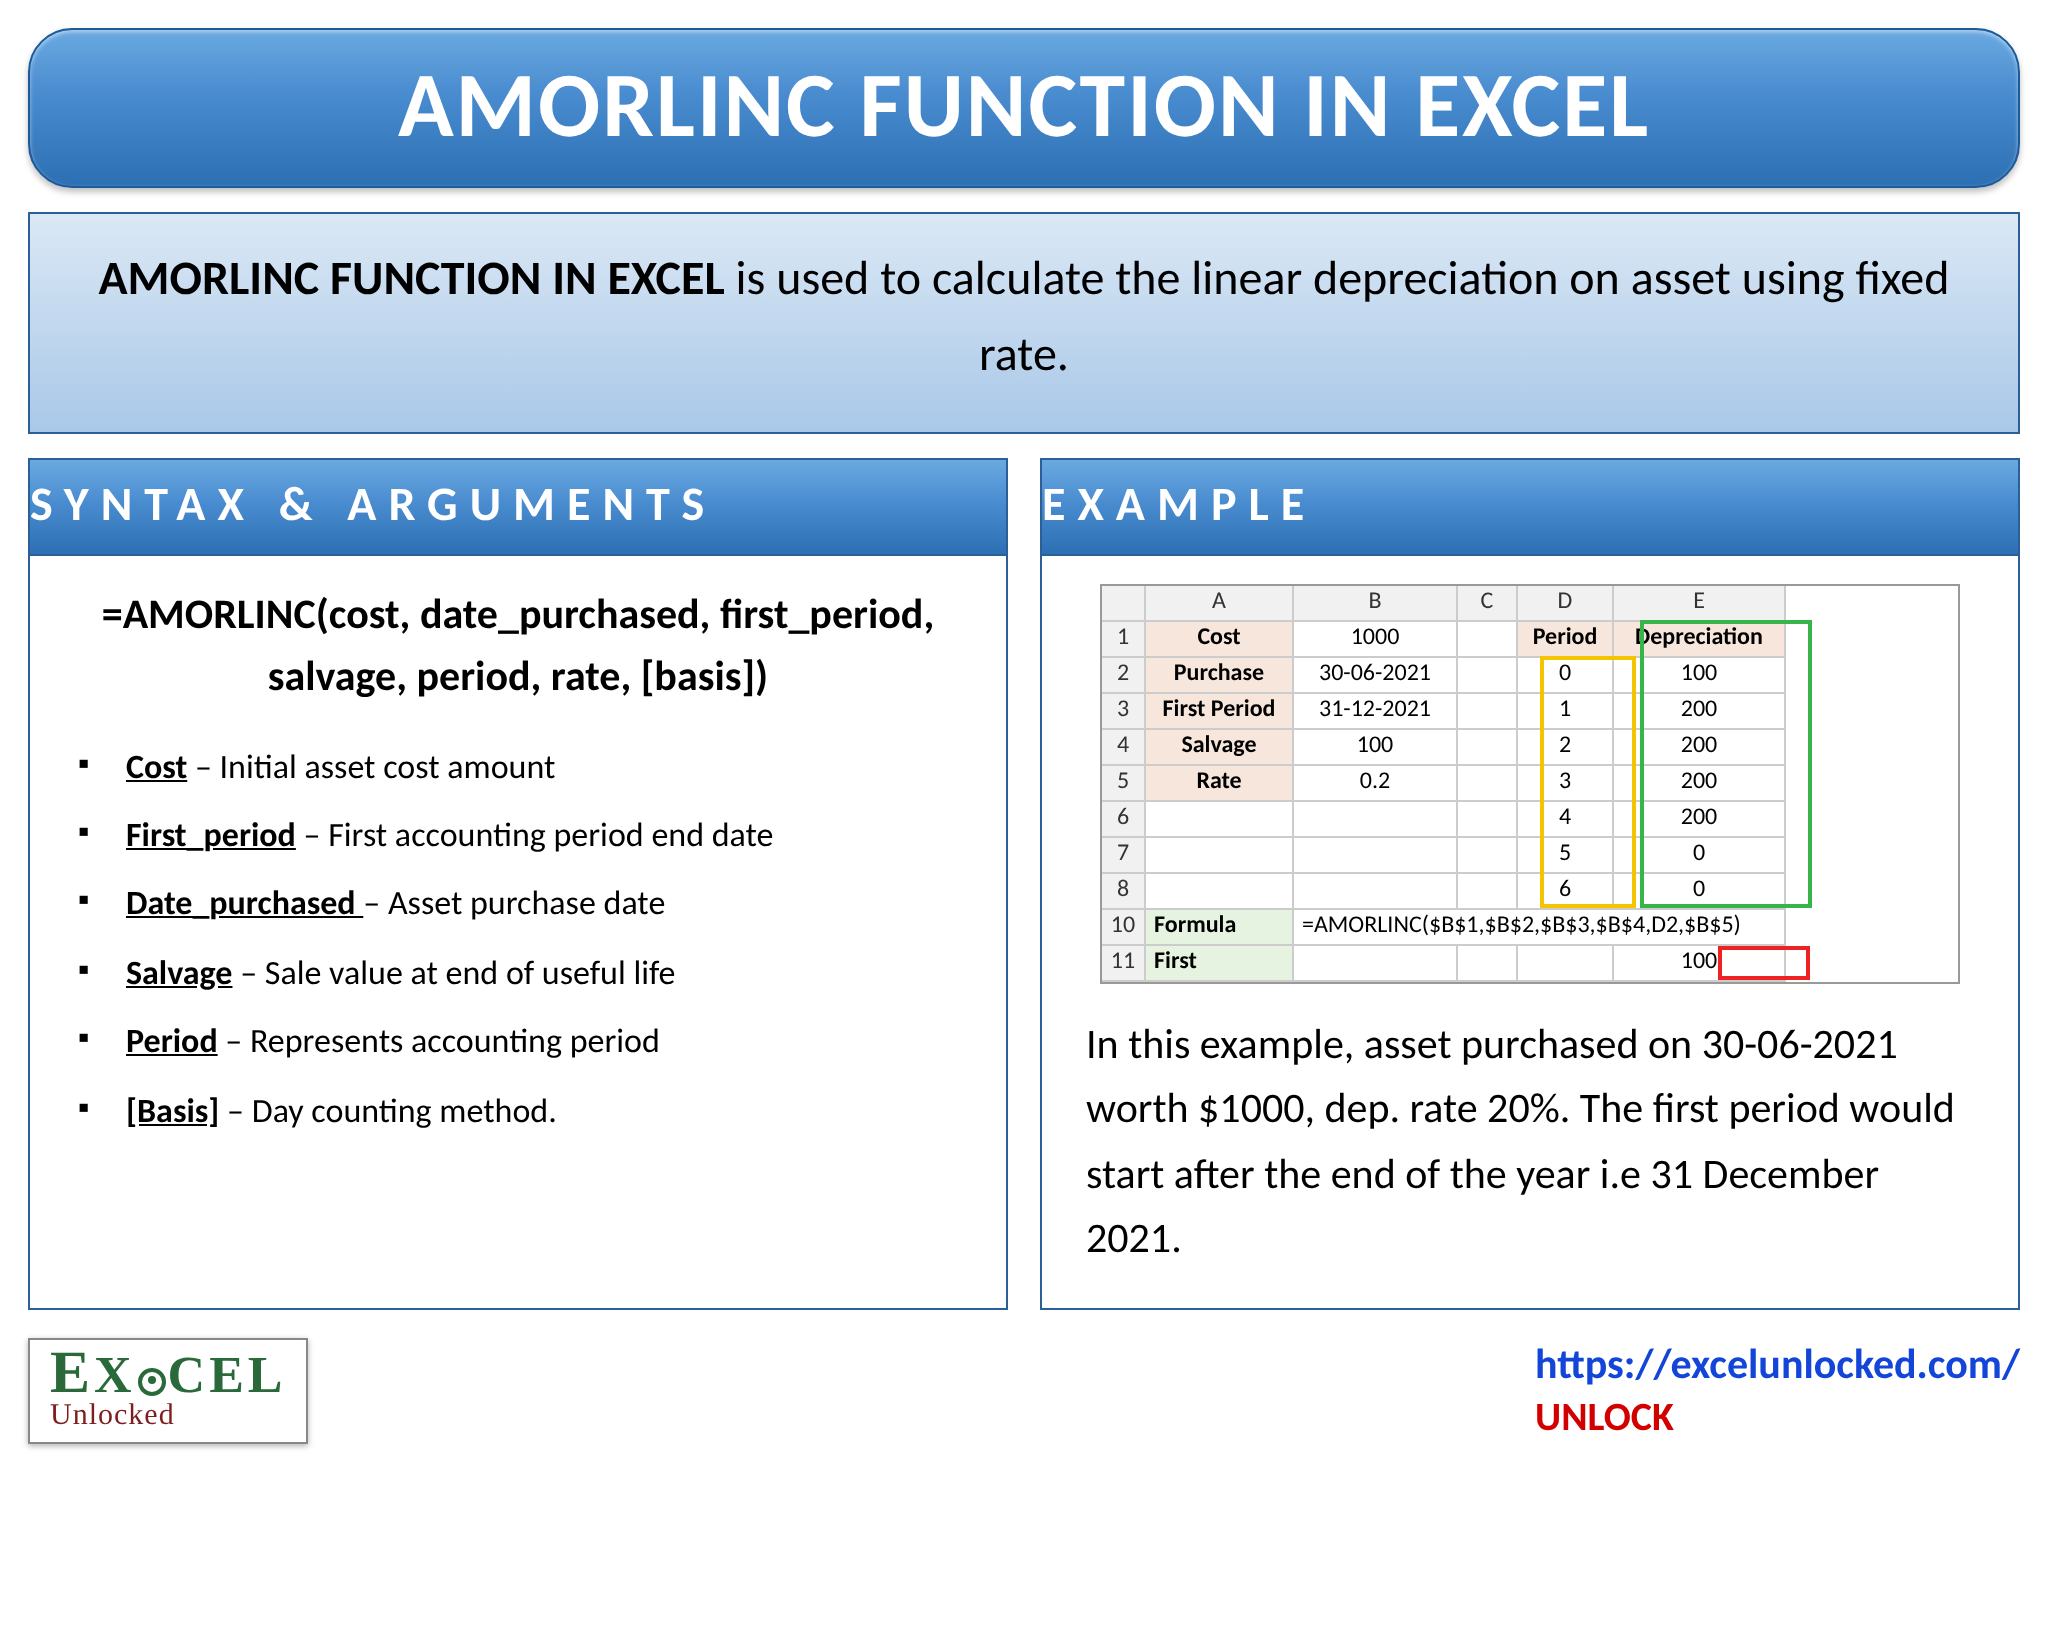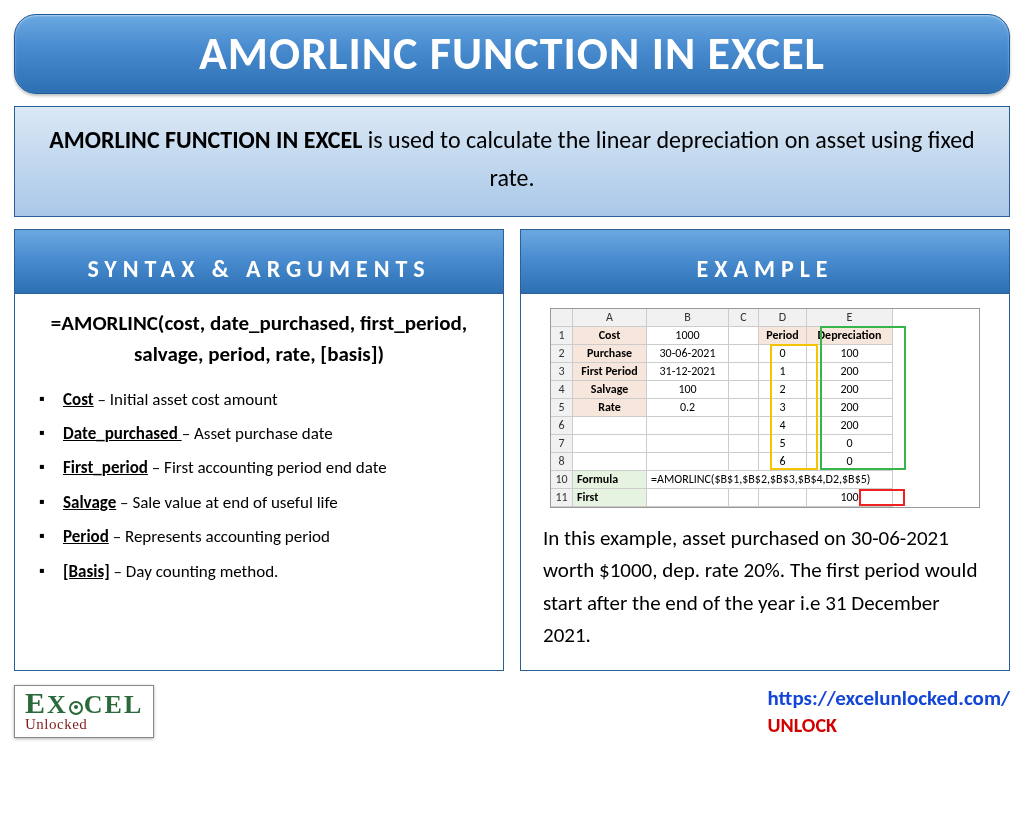--- a/index.html
+++ b/index.html
@@ -47,22 +47,22 @@
     display: flex;
     flex-direction: column;
   }
   .col.left { flex: 0 0 490px; }
   .col-head {
     background: linear-gradient(to bottom, #6aa9e0 0%, #4a8cd0 45%, #2d6fb3 100%);
     color: #fff;
     font-size: 24px;
     font-weight: bold;
     letter-spacing: 6px;
-    text-align: center;
-    padding: 24px 0 10px;
+    text-align: left;
+    padding: 8px 0 10px;
     border-bottom: 1.5px solid #2b5f98;
   }
   .col-body {
     padding: 14px 20px 18px;
     font-size: 21px;
     color: #000;
     line-height: 1.55;
   }
   .syntax {
     text-align: center;
@@ -219,22 +219,22 @@
 </div>
 
 <div class="cols">
 
   <div class="col left">
     <div class="col-head">SYNTAX &amp; ARGUMENTS</div>
     <div class="col-body">
       <div class="syntax">=AMORLINC(cost, date_purchased, first_period, salvage, period, rate, [basis])</div>
       <ul class="arglist">
         <li><span class="argname">Cost</span><span> – Initial asset cost amount</span></li>
+        <li><span class="argname">First_period</span><span> – First accounting period end date</span></li>
         <li><span class="argname">Date_purchased </span><span>– Asset purchase date</span></li>
-        <li><span class="argname">First_period</span><span> – First accounting period end date</span></li>
         <li><span class="argname">Salvage</span><span> – Sale value at end of useful life</span></li>
         <li><span class="argname">Period</span><span> – Represents accounting period</span></li>
         <li><span class="argname">[Basis]</span><span> – Day counting method.</span></li>
       </ul>
     </div>
   </div>
 
   <div class="col">
     <div class="col-head">EXAMPLE</div>
     <div class="col-body">

